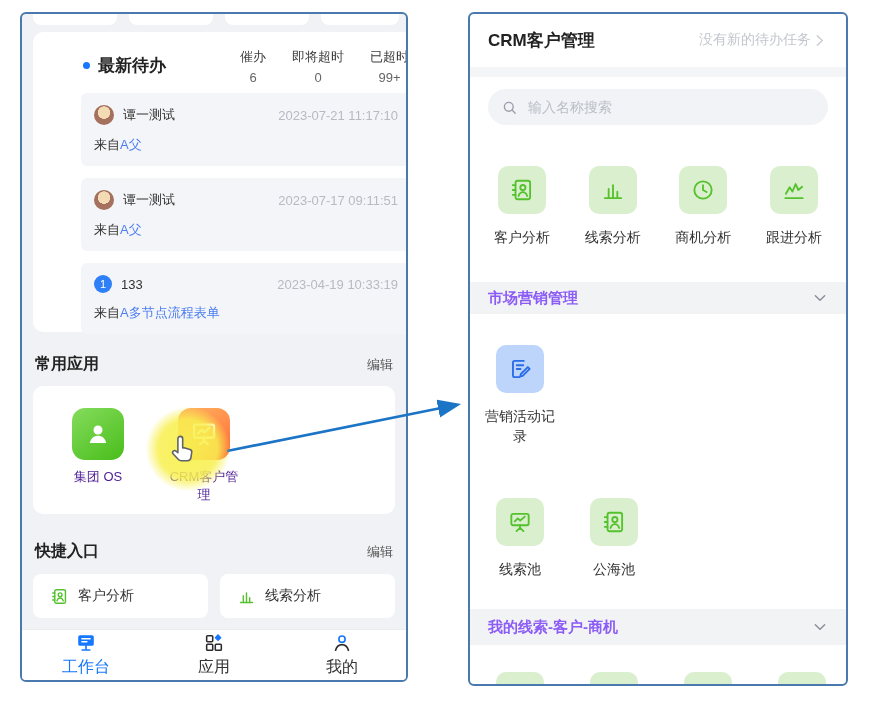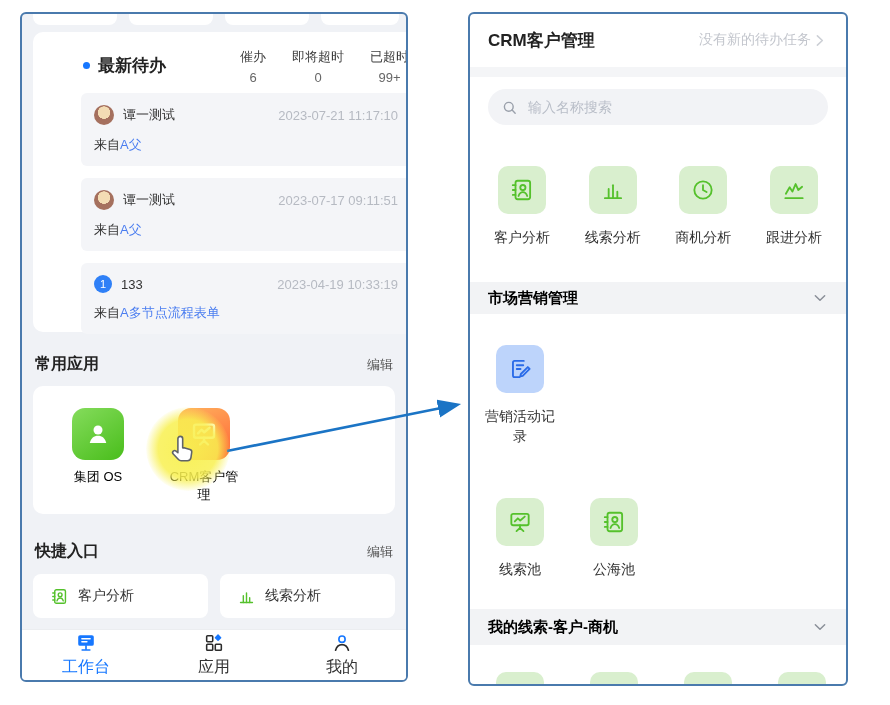--- a/index.html
+++ b/index.html
@@ -32,21 +32,21 @@
   .section-row{position:absolute;left:13px;right:13px;display:flex;justify-content:space-between;align-items:center;}
   #apps-head{top:340px;gap:40px;}
   #quick-head{top:527px;}
   .section-title{font-size:16px;font-weight:bold;color:#222;}
   .edit-link{font-size:13px;color:#555;}
   #apps-card{top:372px;height:128px;display:flex;gap:36px;padding:22px 0 0 30px;box-sizing:border-box;}
   .app-tile{width:70px;text-align:center;}
   .app-icon{width:52px;height:52px;border-radius:13px;margin:0 auto;display:flex;align-items:center;justify-content:center;}
   .app-icon.green{background:linear-gradient(145deg,#85dc5c,#49bd1b);}
   .app-icon.orange{background:linear-gradient(155deg,#ffb35e,#ff6335);}
-  .app-label{margin-top:8px;font-size:13px;color:#000000;line-height:18px;}
+  .app-label{margin-top:8px;font-size:13px;color:#4c1d95;line-height:18px;}
   #quick-row{position:absolute;top:560px;left:11px;right:11px;display:flex;gap:12px;}
   .quick-btn{flex:1;background:#fff;border-radius:8px;height:44px;display:flex;align-items:center;
     padding:0 17px;font-size:14px;color:#333;gap:9px;box-sizing:border-box;}
   #tabbar{position:absolute;left:0;right:0;bottom:0;height:50px;background:#fff;border-top:1px solid #ebedf0;display:flex;}
   .tab{flex:1;display:flex;flex-direction:column;align-items:center;justify-content:center;gap:3px;font-size:16px;color:#333;}
   .tab.active{color:#1677ff;}
 
   
   #rp-header{position:absolute;top:0;left:0;right:0;height:52px;display:flex;align-items:center;padding:0 18px;box-sizing:border-box;}
   #rp-title{font-size:17px;font-weight:bold;color:#222;flex:1;}
@@ -57,21 +57,21 @@
   #search-bar input{border:none;outline:none;background:transparent;font-size:14px;color:#333;flex:1;
     font-family:"Liberation Sans","DejaVu Sans",sans-serif;}
   #search-bar input::placeholder{color:#b9bec8;}
   #analysis-row{position:absolute;top:152px;left:20px;right:20px;display:flex;justify-content:space-between;}
   .mini-tile{width:64px;display:flex;flex-direction:column;align-items:center;}
   .tile-ic{width:48px;height:48px;border-radius:10px;background:#d9efce;color:#55c12c;
     display:flex;align-items:center;justify-content:center;flex:none;}
   .tile-ic.blue{background:#bdd4fb;color:#2a6be8;}
   .tile-label{margin-top:13px;font-size:14px;color:#333;text-align:center;line-height:20px;}
   .collapse-head{position:absolute;left:0;right:0;height:32px;background:#f2f3f5;display:flex;align-items:center;
-    padding:0 18px;box-sizing:border-box;font-size:15px;font-weight:bold;color:#000000;}
+    padding:0 18px;box-sizing:border-box;font-size:15px;font-weight:bold;color:#8b5cf6;}
   #sec1{top:268px;}
   #sec2{top:595px;height:36px;}
   .collapse-head .spacer{flex:1;}
   #marketing-tile{position:absolute;top:331px;left:12px;}
   #pools-row{position:absolute;top:484px;left:12px;display:flex;}
   #pools-row .mini-tile{width:76px;}
   #pools-row .mini-tile + .mini-tile{margin-left:18px;}
   #marketing-tile.mini-tile{width:76px;}
   #partial-row{position:absolute;top:658px;left:26px;display:flex;gap:46px;}
   .partial-tile{width:48px;height:48px;border-radius:10px;background:#d9efce;}

